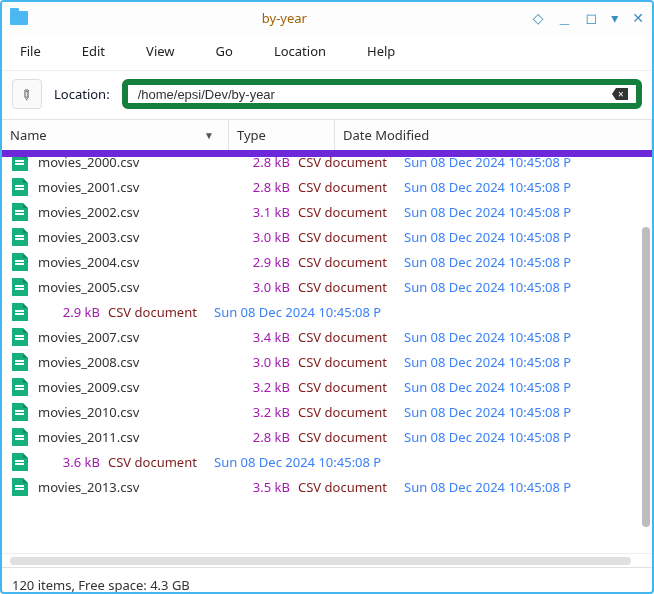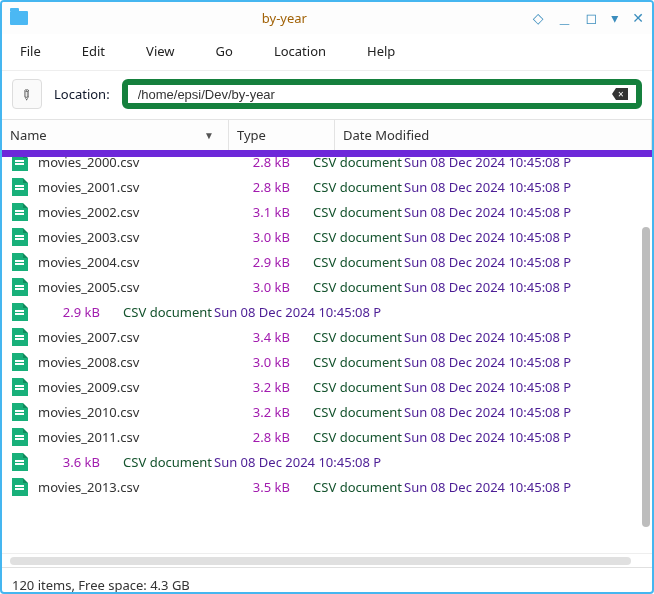--- a/index.html
+++ b/index.html
@@ -165,22 +165,22 @@
   content: "";
   position: absolute;
   left: 3px; top: 7px;
   width: 9px; height: 2px;
   background: #fff;
   box-shadow: 0 3px 0 #fff;
 }
 .fc { white-space: nowrap; overflow: hidden; }
 .fc-name { width: 190px; color: #333; }
 .fc-size { width: 68px; text-align: right; padding-right: 6px; color: #a21caf; }
-.fc-type { width: 106px; color: #14532d; padding-left: 2px; text-align: right; }
-.fc-date { flex: 1; color: #4c1d95; padding-left: 2px; }
+.fc-type { width: 106px; color: #7f1d1d; padding-left: 2px; }
+.fc-date { flex: 1; color: #3b82f6; padding-left: 2px; }
 .vscroll {
   position: absolute;
   right: 2px; top: 70px;
   width: 8px; height: 300px;
   background: #bdbdbd;
   border-radius: 4px;
 }
 .hscroll-zone {
   height: 14px;
   border-top: 1px solid #eee;

